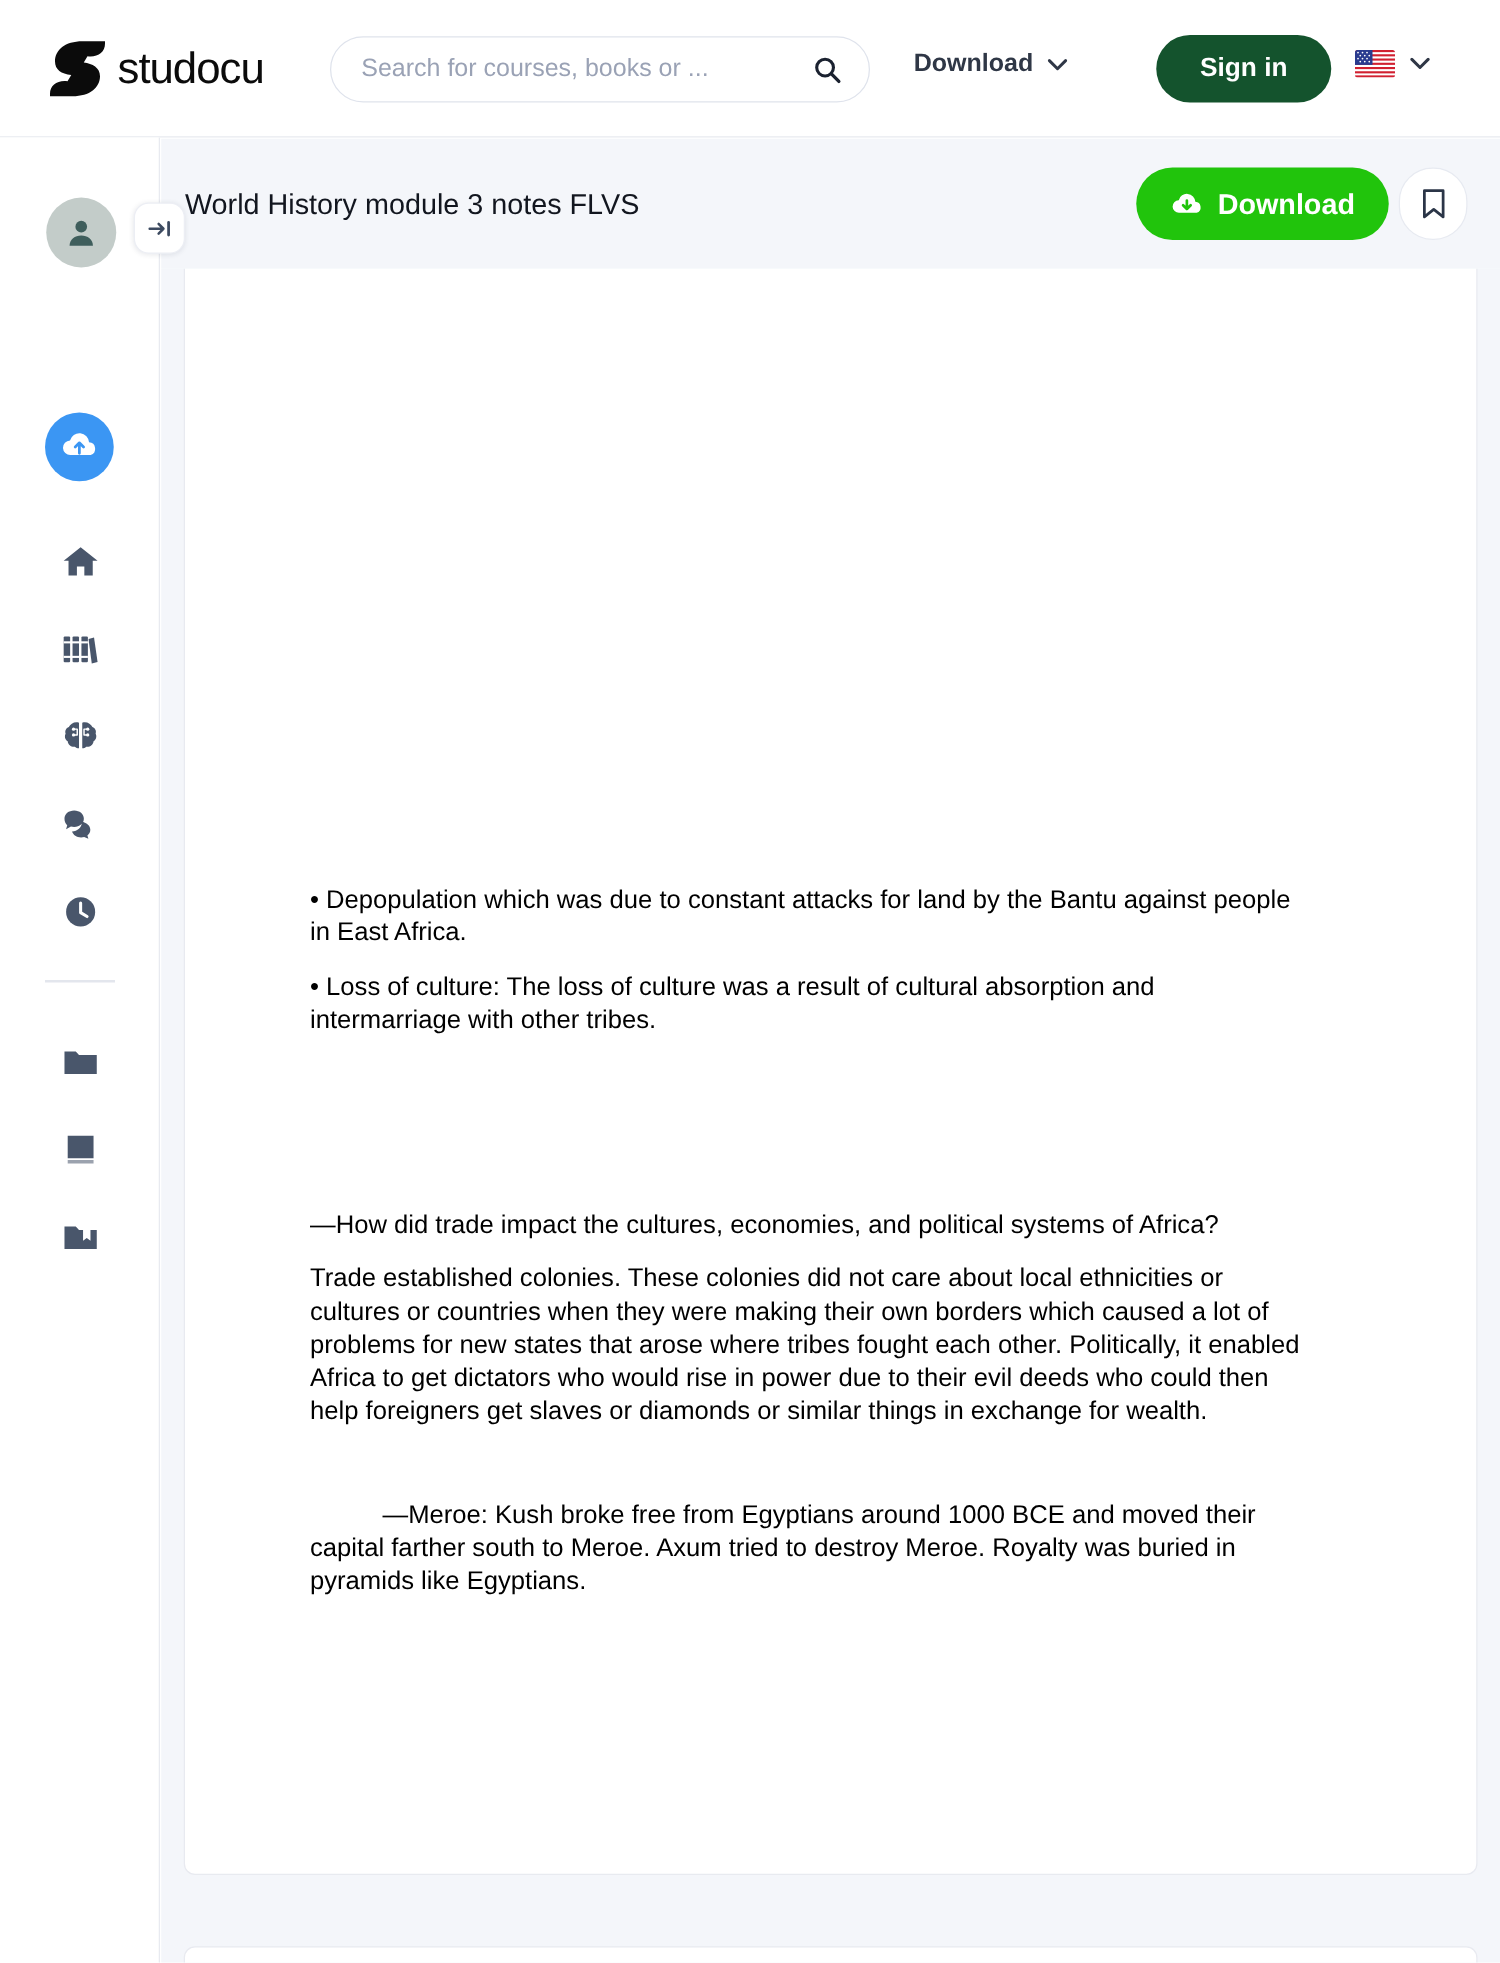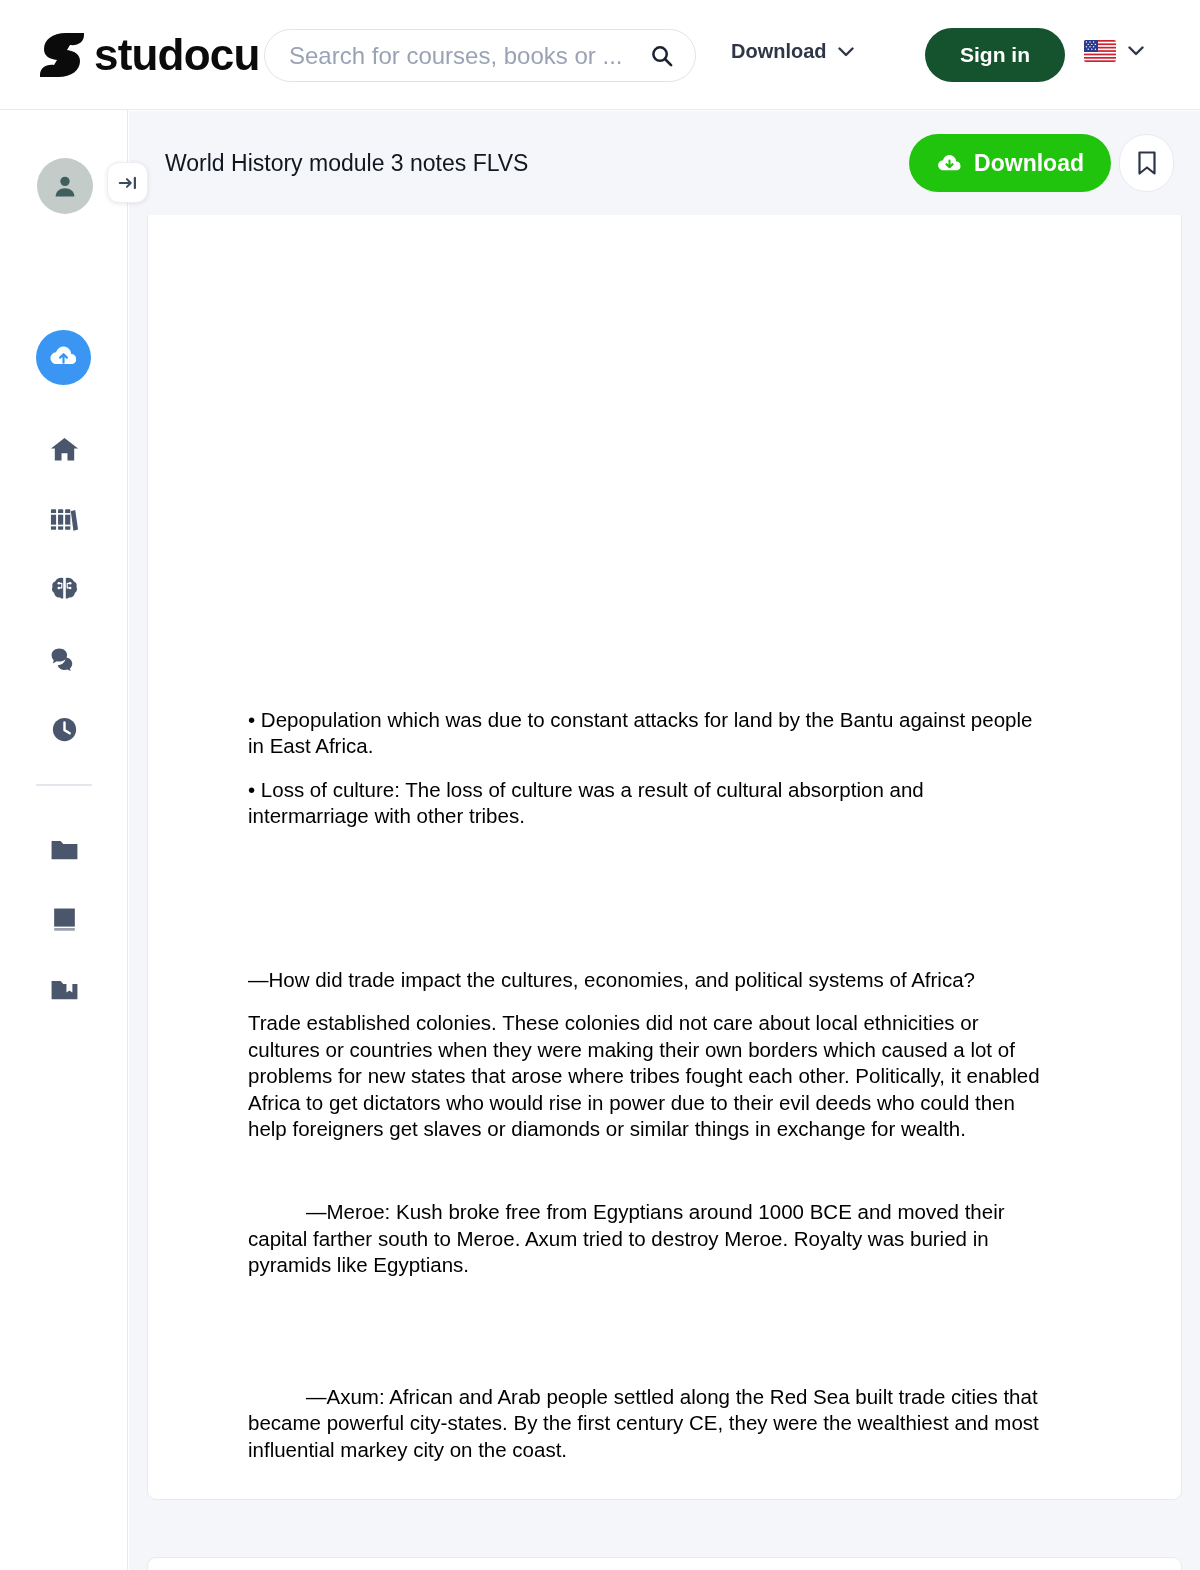--- a/index.html
+++ b/index.html
@@ -23,22 +23,22 @@
     align-items: center;
   }
   .logo-wrap {
     display: flex;
     align-items: center;
     margin-left: 40px;
     gap: 10px;
   }
   .logo-mark { width: 44px; height: 46px; display: block; }
   .logo-text {
-    font-size: 44px;
-    font-weight: bold;
+    font-size: 35px;
+    font-weight: normal;
     color: #0b0b0b;
     letter-spacing: -0.8px;
     font-family: "Liberation Sans", sans-serif;
   }
   .search-box {
     position: absolute;
     left: 264px;
     top: 29px;
     width: 432px;
     height: 53px;
@@ -46,21 +46,21 @@
     border-radius: 27px;
     background: #ffffff;
     display: flex;
     align-items: center;
     padding: 0 22px 0 24px;
   }
   .search-input {
     flex: 1;
     border: none;
     outline: none;
-    font-size: 24px;
+    font-size: 20px;
     color: #000000;
     font-family: "Liberation Sans", sans-serif;
     background: transparent;
   }
   .search-input::placeholder { color: #9aa2b5; }
   .search-icon { width: 23px; height: 23px; flex-shrink: 0; }
 
   .discovery {
     position: absolute;
     left: 731px;
@@ -167,21 +167,21 @@
     position: absolute;
     top: 111px; left: 129px;
     width: 1071px;
     height: 104px;
     background: #f4f6fa;
     display: flex;
     align-items: center;
   }
   .doc-title {
     position: absolute;
-    left: 36px;
+    left: 19px;
     font-size: 23px;
     font-weight: normal;
     color: #12161f;
   }
   .download-btn {
     position: absolute;
     right: 89px;
     top: 23px;
     height: 58px;
     padding: 13px 27px;
@@ -429,18 +429,17 @@
 
     <p class="p">—How did trade impact the cultures, economies, and political systems of Africa?</p>
     <p class="p">Trade established colonies. These colonies did not care about local ethnicities or cultures or countries when they were making their own borders which caused a lot of problems for new states that arose where tribes fought each other. Politically, it enabled Africa to get dictators who would rise in power due to their evil deeds who could then help foreigners get slaves or diamonds or similar things in exchange for wealth.</p>
 
     <div class="gap-sm"></div>
 
     <p class="p indent">—Meroe: Kush broke free from Egyptians around 1000 BCE and moved their capital farther south to Meroe. Axum tried to destroy Meroe. Royalty was buried in pyramids like Egyptians.</p>
 
     <div class="gap-xl"></div>
 
-    <p class="p indent">—Axum: African and Arab people settled along the Red Sea built trade cities that became powerful city-states. By the first century CE, they were the wealthiest and most influential markey city on the coast.</p>
 
     <div class="gap-xl"></div>
 
   </div>
 </div>
 
 </body></html>

